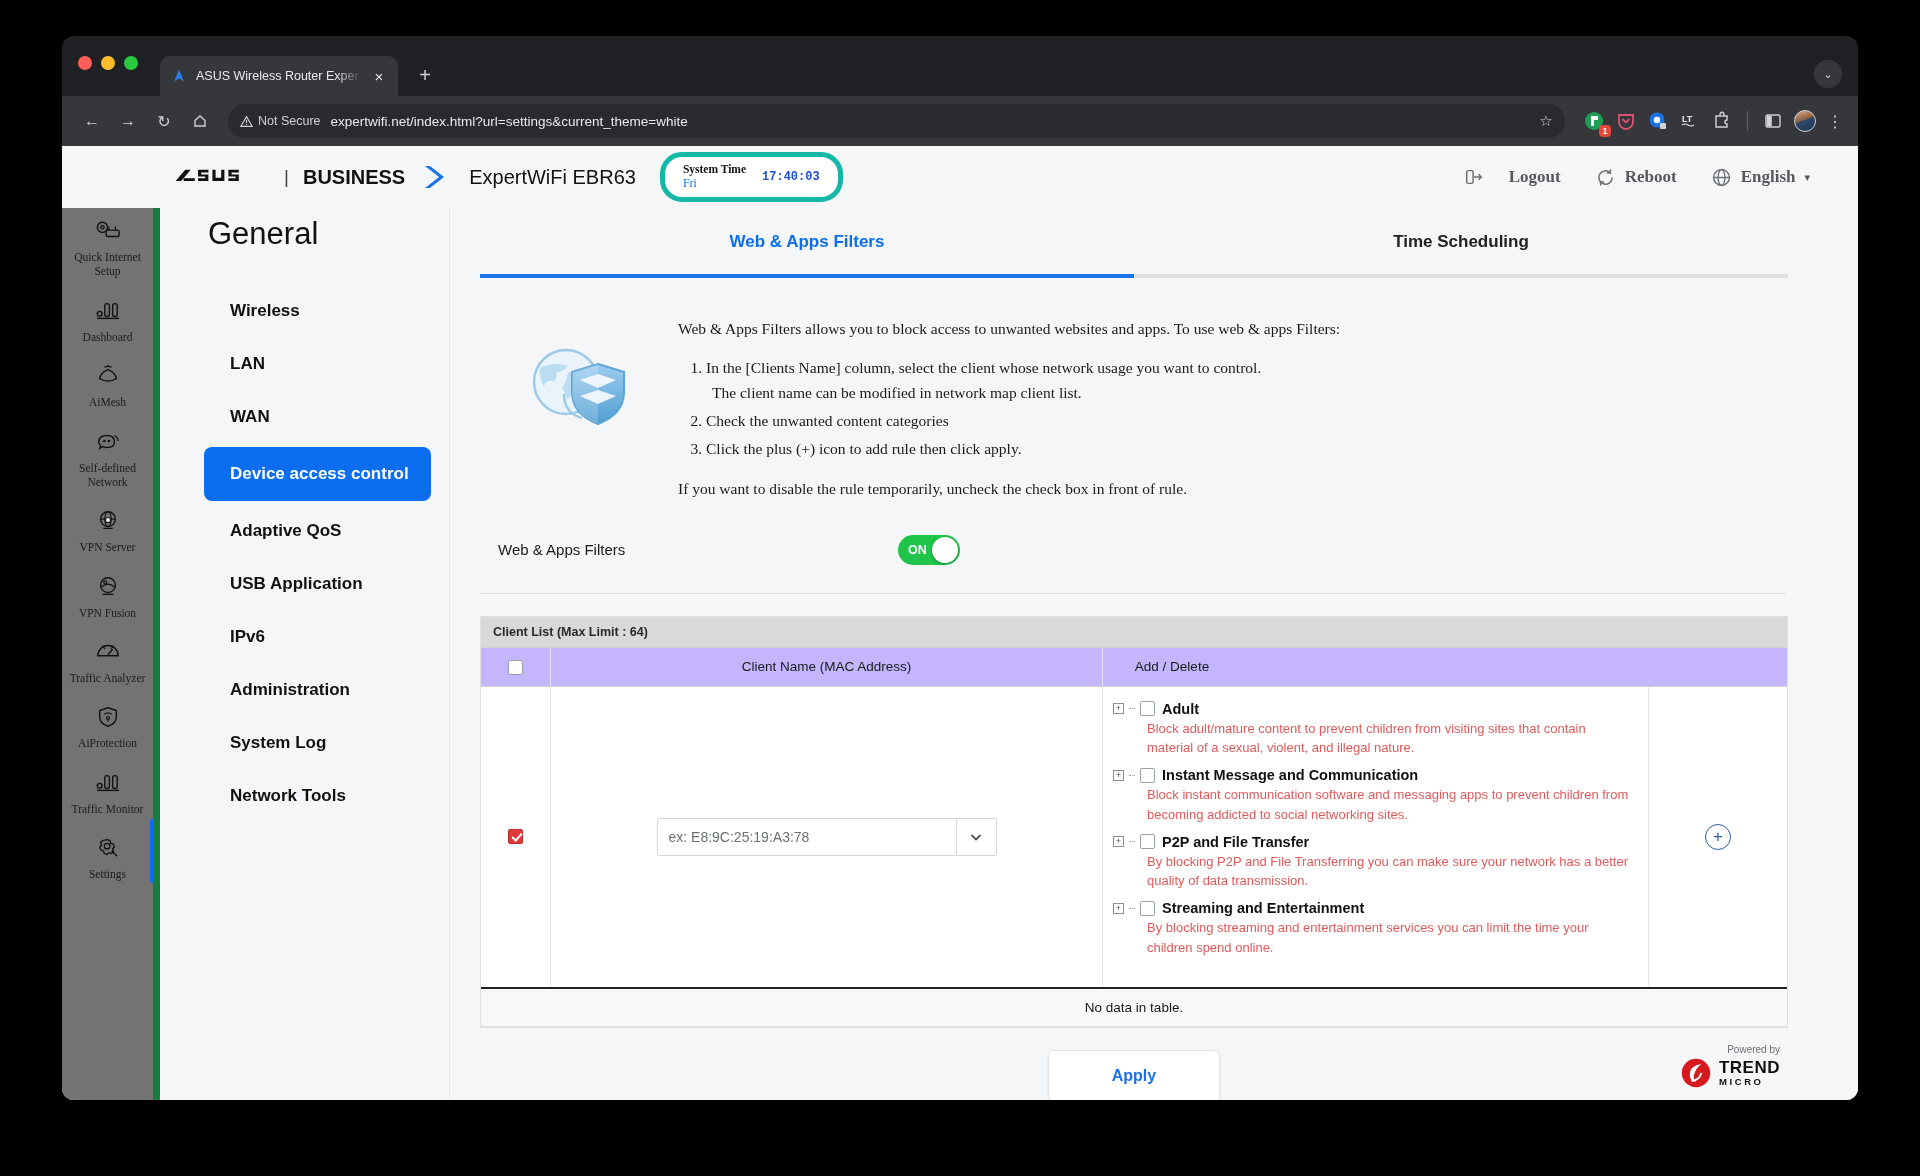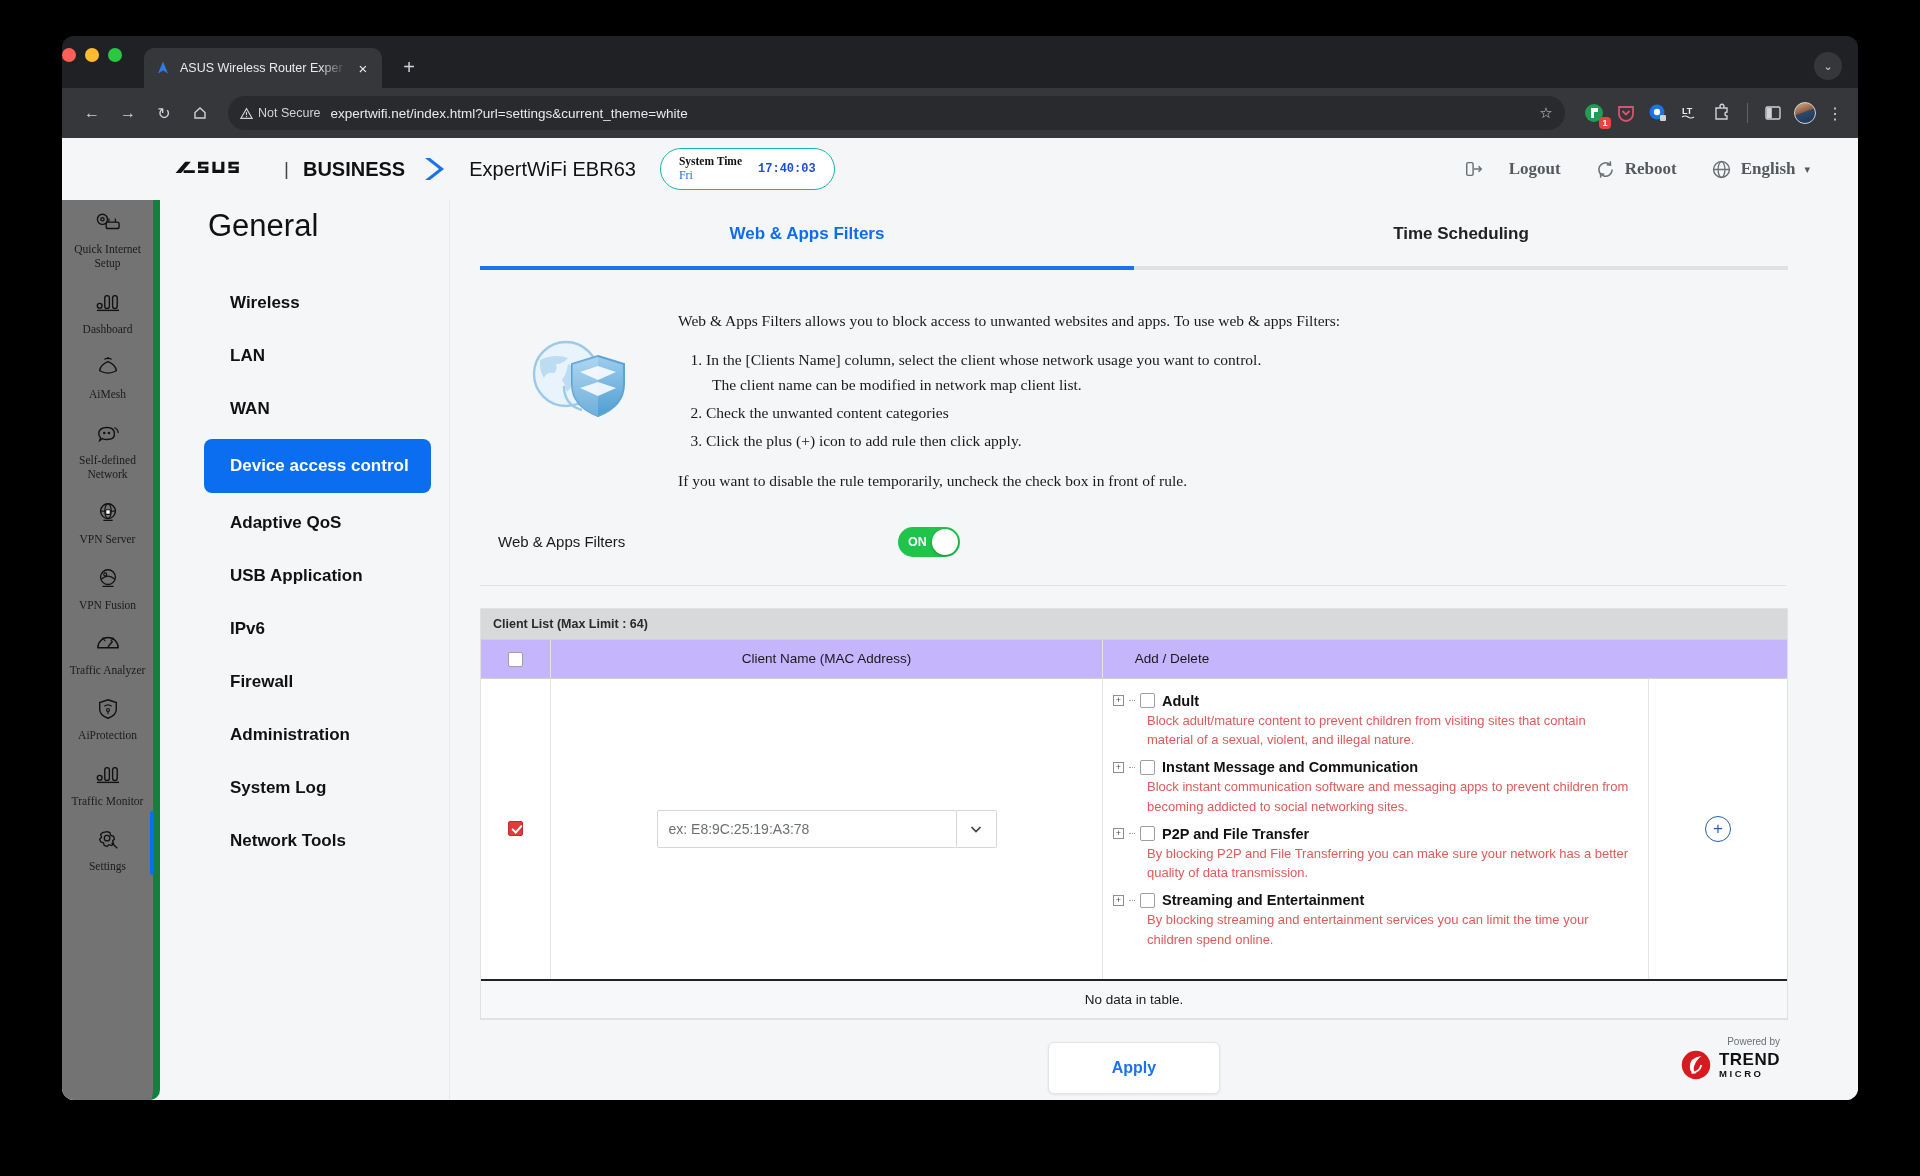--- a/index.html
+++ b/index.html
@@ -20,22 +20,23 @@
     overflow: hidden;
     box-shadow: 0 10px 40px rgba(0,0,0,.6);
   }
 
   
   .tabstrip {
     height: 52px;
     background: #202124;
     display: flex;
     align-items: flex-end;
-    padding-left: 0;
+    padding-left: 16px;
     position: relative;
+    margin-top: 8px;
   }
   .traffic { display: flex; gap: 9px; align-items: center; height: 52px; padding-bottom: 14px; }
   .dot { width: 14px; height: 14px; border-radius: 50%; }
   .dot.red { background: #ff5f57; }
   .dot.yellow { background: #febc2e; }
   .dot.green { background: #28c840; }
 
   .tab {
     margin-left: 22px;
     width: 238px; height: 40px;
@@ -485,21 +486,21 @@
           </g>
         </svg>
         <span style="font-size:19px; color:#444;">|</span>
         <span style="font-size:20px; font-weight:bold; color:#111;">BUSINESS</span>
         <svg width="30" height="30" viewBox="0 0 30 30">
           <path d="M6 4 L20 15 L6 26 L11 26 L25 15 L11 4 Z" fill="#1a73e8"></path>
         </svg>
         <span style="font-size:20px; color:#111; margin-left:6px;">ExpertWiFi EBR63</span>
       </div>
 
-      <div style="margin-left:24px; border:1px solid #14b8a6; background:#fff; border-radius:22px; padding:6px 18px; display:flex; align-items:center; gap:16px;">
+      <div style="margin-left:24px; border:5px solid #14b8a6; background:#fff; border-radius:22px; padding:6px 18px; display:flex; align-items:center; gap:16px;">
         <div style="line-height:1.15; font-family:'Liberation Serif',serif;">
           <div style="font-size:11.5px; font-weight:bold; color:#111;">System Time</div>
           <div style="font-size:12px; color:#1a73e8;">Fri</div>
         </div>
         <div style="font-family:Liberation Mono, monospace; font-size:12px; font-weight:bold; color:#1d4ed8;">17:40:03</div>
       </div>
 
       <div style="margin-left:auto; padding-right:48px; display:flex; align-items:center; gap:34px; font-family:'Liberation Serif',serif;">
         <div style="display:flex; align-items:center; gap:25px;">
           <svg width="20" height="20" viewBox="0 0 22 22">
@@ -642,21 +643,20 @@
 
     <div class="menu-col" style="padding-top:70px;">
       <div class="menu-title">General</div>
       <div class="menu-item">Wireless</div>
       <div class="menu-item">LAN</div>
       <div class="menu-item">WAN</div>
       <div class="menu-item active">Device access control</div>
       <div class="menu-item">Adaptive QoS</div>
       <div class="menu-item">USB Application</div>
       <div class="menu-item">IPv6</div>
-      <div class="menu-item">Firewall</div>
       <div class="menu-item">Administration</div>
       <div class="menu-item">System Log</div>
       <div class="menu-item">Network Tools</div>
     </div>
 
     <div class="main" style="padding-top:86px;">
 
       <div class="tabs-row">
         <div class="tab-head active">Web &amp; Apps Filters</div>
         <div class="tab-head inactive">Time Scheduling</div>

